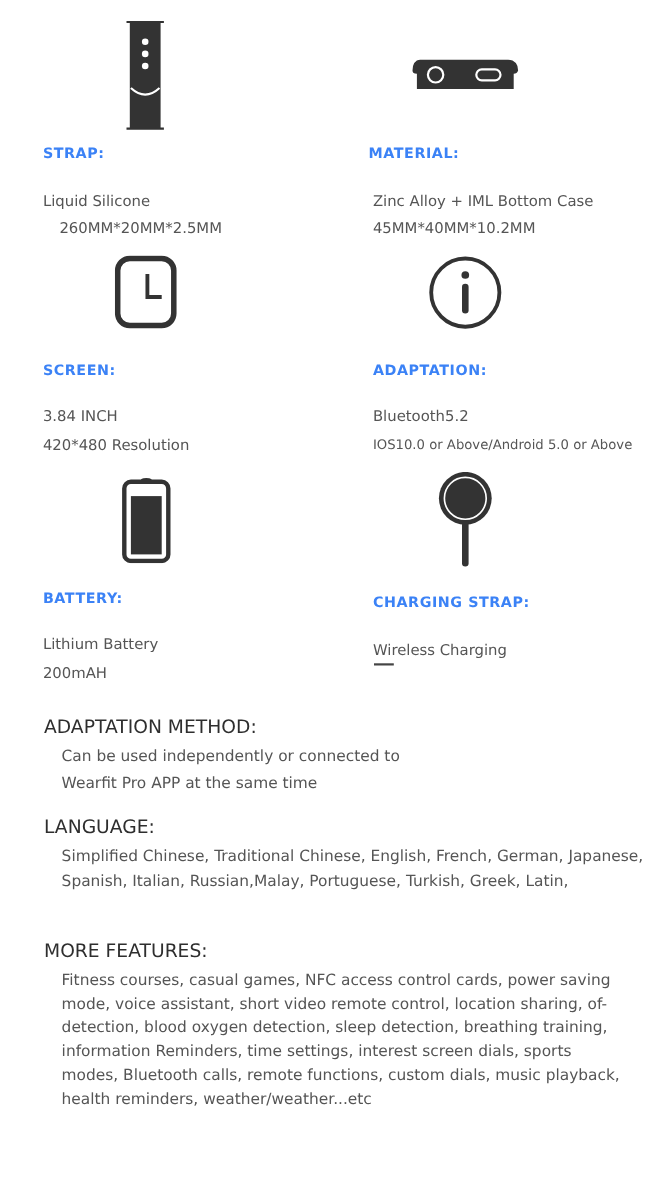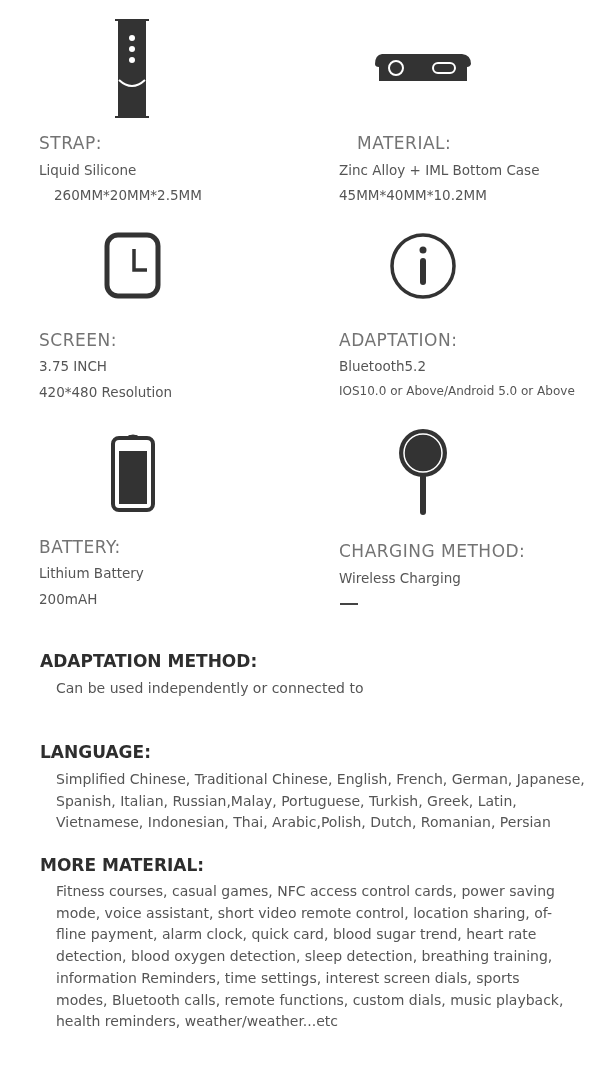--- a/index.html
+++ b/index.html
@@ -1,22 +1,22 @@
 <!DOCTYPE html>
 <html><head>
 <meta charset="utf-8">
 <style>
   html, body { margin: 0; padding: 0; background: #ffffff; }
   body { width: 600px; height: 1090px; position: relative; overflow: hidden;
          font-family: "DejaVu Sans", "Liberation Sans", sans-serif; color: #333333; }
   .icon { position: absolute; }
-  .spec-title { position: absolute; font-weight: normal; font-size: 17px; color: #737373; letter-spacing: 0.5px; }
-  .spec-line { position: absolute; font-size: 13.5px; color: #555555; white-space: nowrap; }
+  .spec-title { position: absolute; font-weight: bold; font-size: 13px; color: #3b82f6; letter-spacing: 0.5px; }
+  .spec-line { position: absolute; font-size: 13.5px; color: #555555; white-space: nowrap; margin-top: 13px; }
   .dash { position: absolute; width: 18px; height: 1.5px; background: #444; }
-  .sec-title { position: absolute; left: 40px; font-weight: bold; font-size: 17px; color: #2e2e2e; }
+  .sec-title { position: absolute; left: 40px; font-weight: normal; font-size: 17px; color: #2e2e2e; }
   .sec-body { position: absolute; left: 56px; width: 540px; font-size: 14px; line-height: 21.7px; color: #555555; }
 </style>
 </head>
 <body>
 
 <svg class="icon" style="left:113px;top:18px" width="38" height="102" viewBox="0 0 38 102">
   <path d="M2 1 H36 V3 H33 V98 H36 V100 H2 V98 H5 V3 H2 Z" fill="#333"></path>
   <circle cx="19" cy="20" r="3" fill="#fff"></circle>
   <circle cx="19" cy="31" r="3" fill="#fff"></circle>
   <circle cx="19" cy="42" r="3" fill="#fff"></circle>
@@ -24,30 +24,30 @@
 </svg>
 <div class="spec-title" style="left:39px;top:133px">STRAP:</div>
 <div class="spec-line" style="left:39px;top:162px">Liquid Silicone</div>
 <div class="spec-line" style="left:54px;top:187px">260MM*20MM*2.5MM</div>
 
 <svg class="icon" style="left:374px;top:54px" width="98" height="28" viewBox="0 0 98 28">
   <path d="M8 0 H88 Q97 1 97 10 Q96 13 93 13 V27 H5 V13 Q1 13 1 10 Q1 1 8 0 Z" fill="#333"></path>
   <circle cx="22" cy="14" r="7" fill="none" stroke="#fff" stroke-width="2"></circle>
   <rect x="59" y="9" width="22" height="10" rx="5" fill="none" stroke="#fff" stroke-width="2"></rect>
 </svg>
-<div class="spec-title" style="left:357px;top:133px">MATERIAL:</div>
+<div class="spec-title" style="left:335px;top:133px">MATERIAL:</div>
 <div class="spec-line" style="left:339px;top:162px">Zinc Alloy + IML Bottom Case</div>
 <div class="spec-line" style="left:339px;top:187px">45MM*40MM*10.2MM</div>
 
 <svg class="icon" style="left:104px;top:232px" width="57" height="67" viewBox="0 0 57 67">
   <rect x="3" y="3" width="51" height="61" rx="11" fill="none" stroke="#333" stroke-width="5"></rect>
   <path d="M30 17 V38 H43" fill="none" stroke="#333" stroke-width="3.5"></path>
 </svg>
 <div class="spec-title" style="left:39px;top:330px">SCREEN:</div>
-<div class="spec-line" style="left:39px;top:358px">3.75 INCH</div>
+<div class="spec-line" style="left:39px;top:358px">3.84 INCH</div>
 <div class="spec-line" style="left:39px;top:384px">420*480 Resolution</div>
 
 <svg class="icon" style="left:389px;top:232px" width="68" height="68" viewBox="0 0 68 68">
   <circle cx="34" cy="34" r="31" fill="none" stroke="#333" stroke-width="3.5"></circle>
   <circle cx="34" cy="18" r="3.5" fill="#333"></circle>
   <rect x="31" y="26" width="6" height="27" rx="3" fill="#333"></rect>
 </svg>
 <div class="spec-title" style="left:339px;top:330px">ADAPTATION:</div>
 <div class="spec-line" style="left:339px;top:358px">Bluetooth5.2</div>
 <div class="spec-line" style="left:339px;top:384px;font-size:12px">IOS10.0 or Above/Android 5.0 or Above</div>
@@ -60,38 +60,37 @@
 </svg>
 <div class="spec-title" style="left:39px;top:537px">BATTERY:</div>
 <div class="spec-line" style="left:39px;top:565px">Lithium Battery</div>
 <div class="spec-line" style="left:39px;top:591px">200mAH</div>
 
 <svg class="icon" style="left:398px;top:429px" width="50" height="88" viewBox="0 0 50 88">
   <circle cx="25" cy="24" r="24" fill="#333"></circle>
   <circle cx="25" cy="24" r="19" fill="none" stroke="#fff" stroke-width="1.5"></circle>
   <rect x="22" y="45" width="6" height="41" rx="3" fill="#333"></rect>
 </svg>
-<div class="spec-title" style="left:339px;top:541px">CHARGING METHOD:</div>
+<div class="spec-title" style="left:339px;top:541px">CHARGING STRAP:</div>
 <div class="spec-line" style="left:339px;top:570px">Wireless Charging</div>
 <div class="dash" style="left:340px;top:603px"></div>
 
 <div class="sec-title" style="top:651px">ADAPTATION METHOD:</div>
 <div class="sec-body" style="top:676px">
   <div style="line-height:24px">Can be used independently or connected to</div>
+  <div style="line-height:24px">Wearfit Pro APP at the same time</div>
 </div>
 
 <div class="sec-title" style="top:742px">LANGUAGE:</div>
 <div class="sec-body" style="top:769px">
   <div>Simplified Chinese, Traditional Chinese, English, French, German, Japanese,</div>
   <div>Spanish, Italian, Russian,Malay, Portuguese, Turkish, Greek, Latin,</div>
-  <div>Vietnamese, Indonesian, Thai, Arabic,Polish, Dutch, Romanian, Persian</div>
 </div>
 
-<div class="sec-title" style="top:855px">MORE MATERIAL:</div>
+<div class="sec-title" style="top:855px">MORE FEATURES:</div>
 <div class="sec-body" style="top:881px">
   <div>Fitness courses, casual games, NFC access control cards, power saving</div>
   <div>mode, voice assistant, short video remote control, location sharing, of-</div>
-  <div>fline payment, alarm clock, quick card, blood sugar trend, heart rate</div>
   <div>detection, blood oxygen detection, sleep detection, breathing training,</div>
   <div>information Reminders, time settings, interest screen dials, sports</div>
   <div>modes, Bluetooth calls, remote functions, custom dials, music playback,</div>
   <div>health reminders, weather/weather...etc</div>
 </div>
 
 </body></html>

